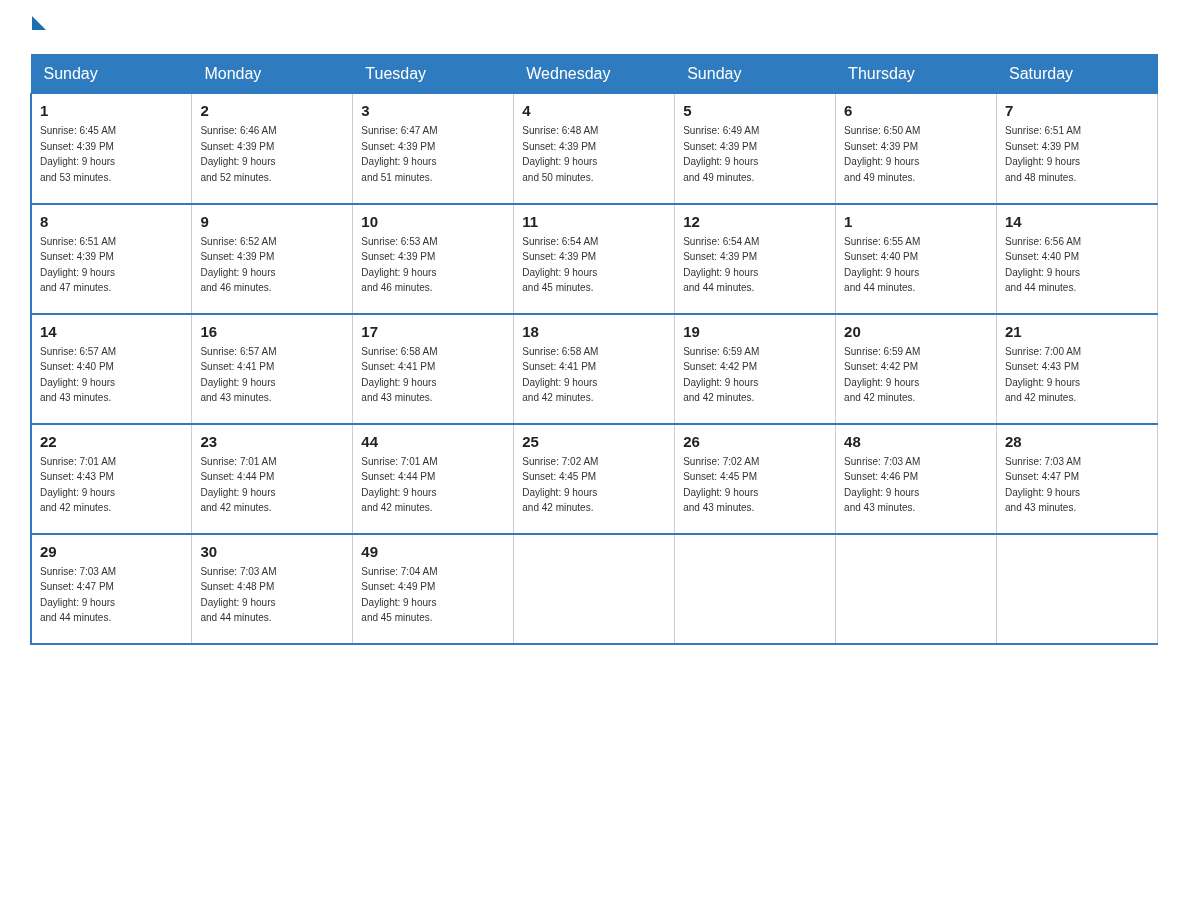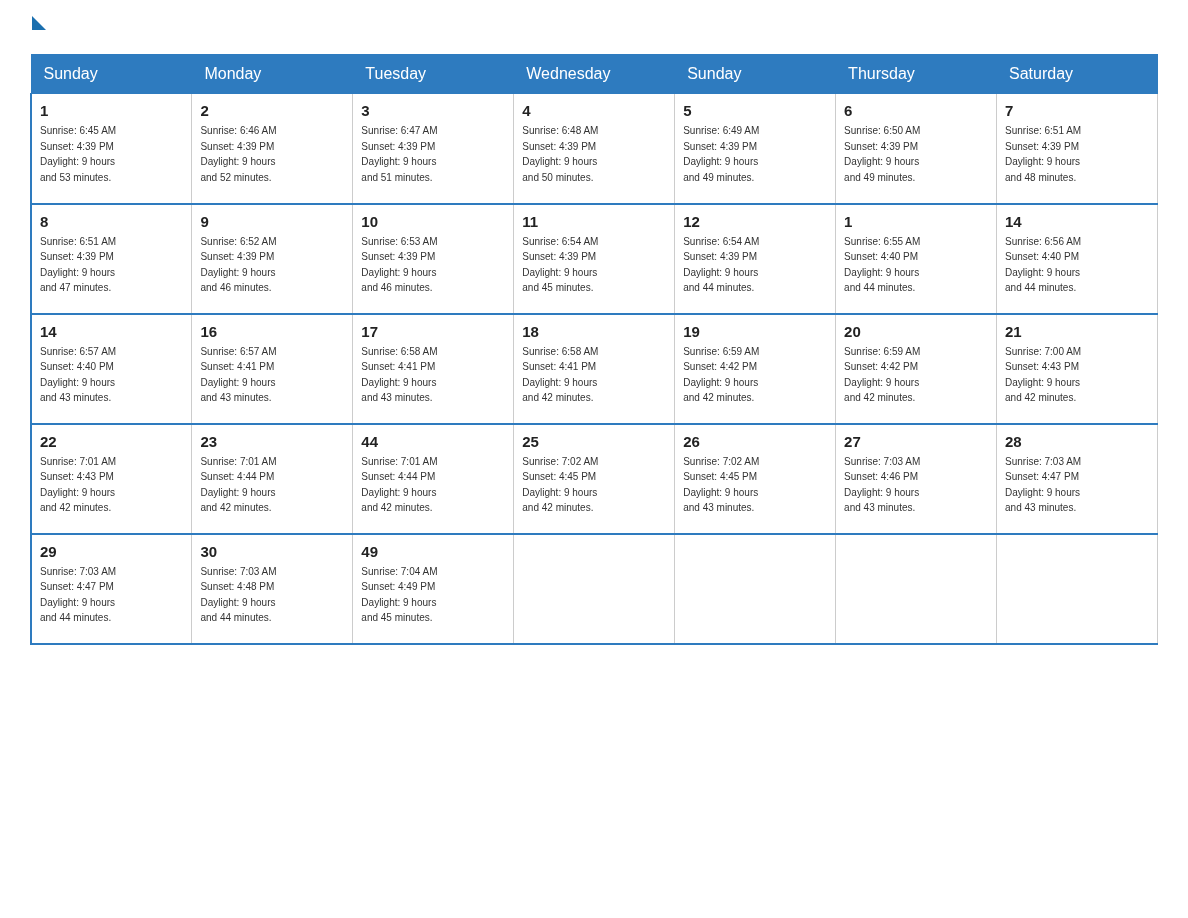--- a/index.html
+++ b/index.html
@@ -240,21 +240,21 @@
         </td>
         <td>
           <div class="day-number">25</div>
         <div class="day-info">Sunrise: 7:02 AM<br>Sunset: 4:45 PM<br>Daylight: 9 hours<br>and 42 minutes.</div>
         </td>
         <td>
           <div class="day-number">26</div>
         <div class="day-info">Sunrise: 7:02 AM<br>Sunset: 4:45 PM<br>Daylight: 9 hours<br>and 43 minutes.</div>
         </td>
         <td>
-          <div class="day-number">27</div>
+          <div class="day-number">48</div>
         <div class="day-info">Sunrise: 7:03 AM<br>Sunset: 4:46 PM<br>Daylight: 9 hours<br>and 43 minutes.</div>
         </td>
         <td>
           <div class="day-number">28</div>
         <div class="day-info">Sunrise: 7:03 AM<br>Sunset: 4:47 PM<br>Daylight: 9 hours<br>and 43 minutes.</div>
         </td>
       </tr>
       <tr>
         <td>
           <div class="day-number">29</div>

